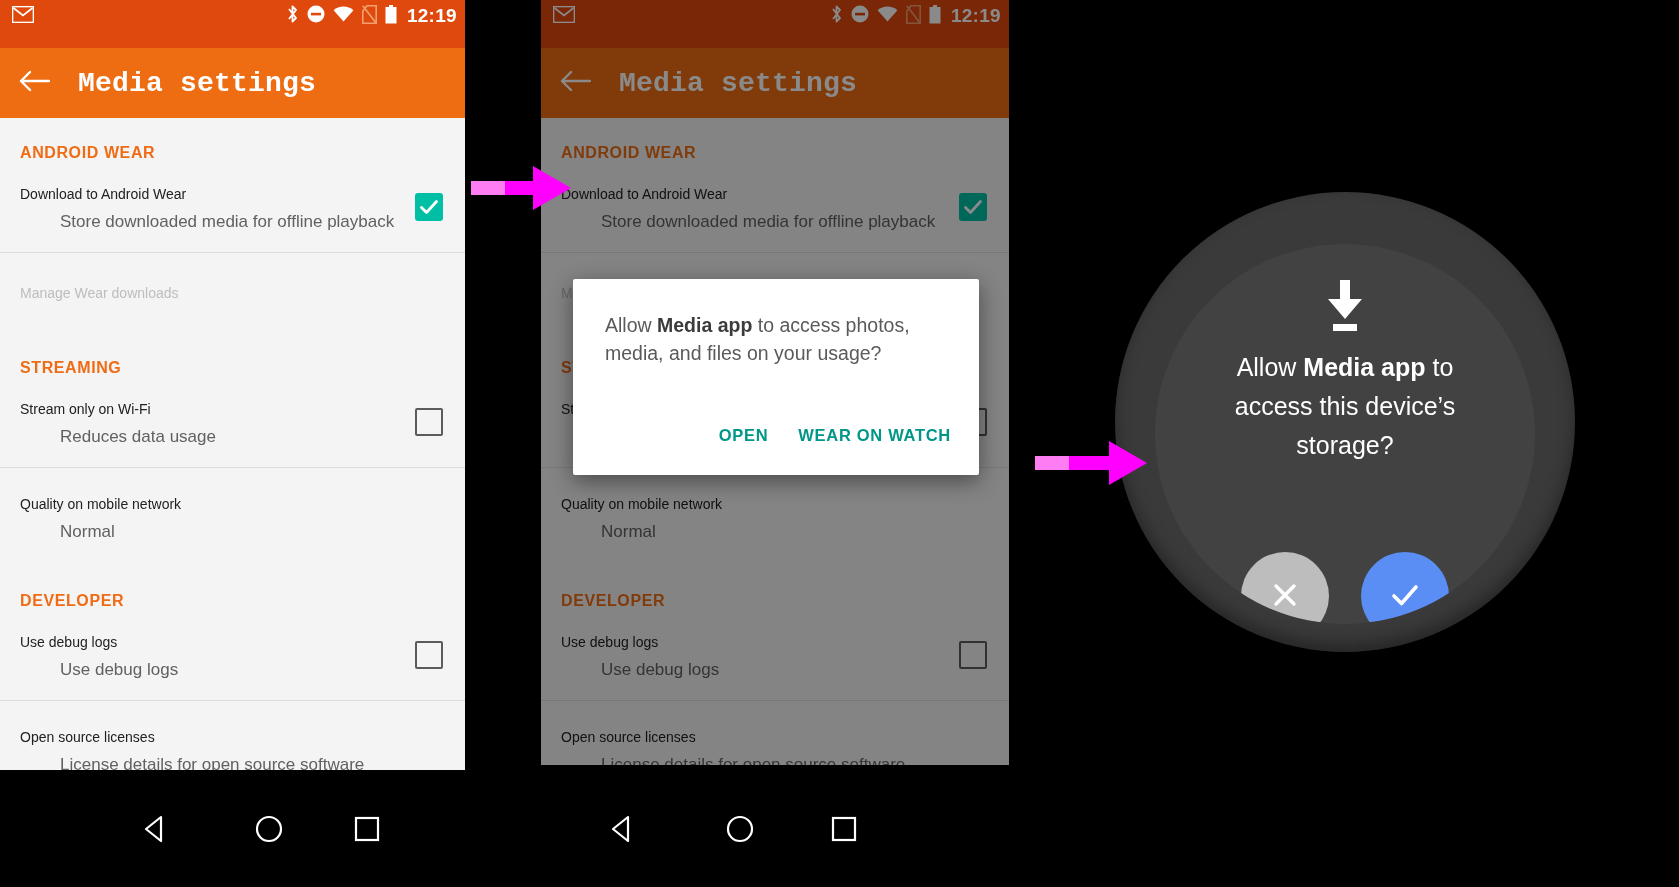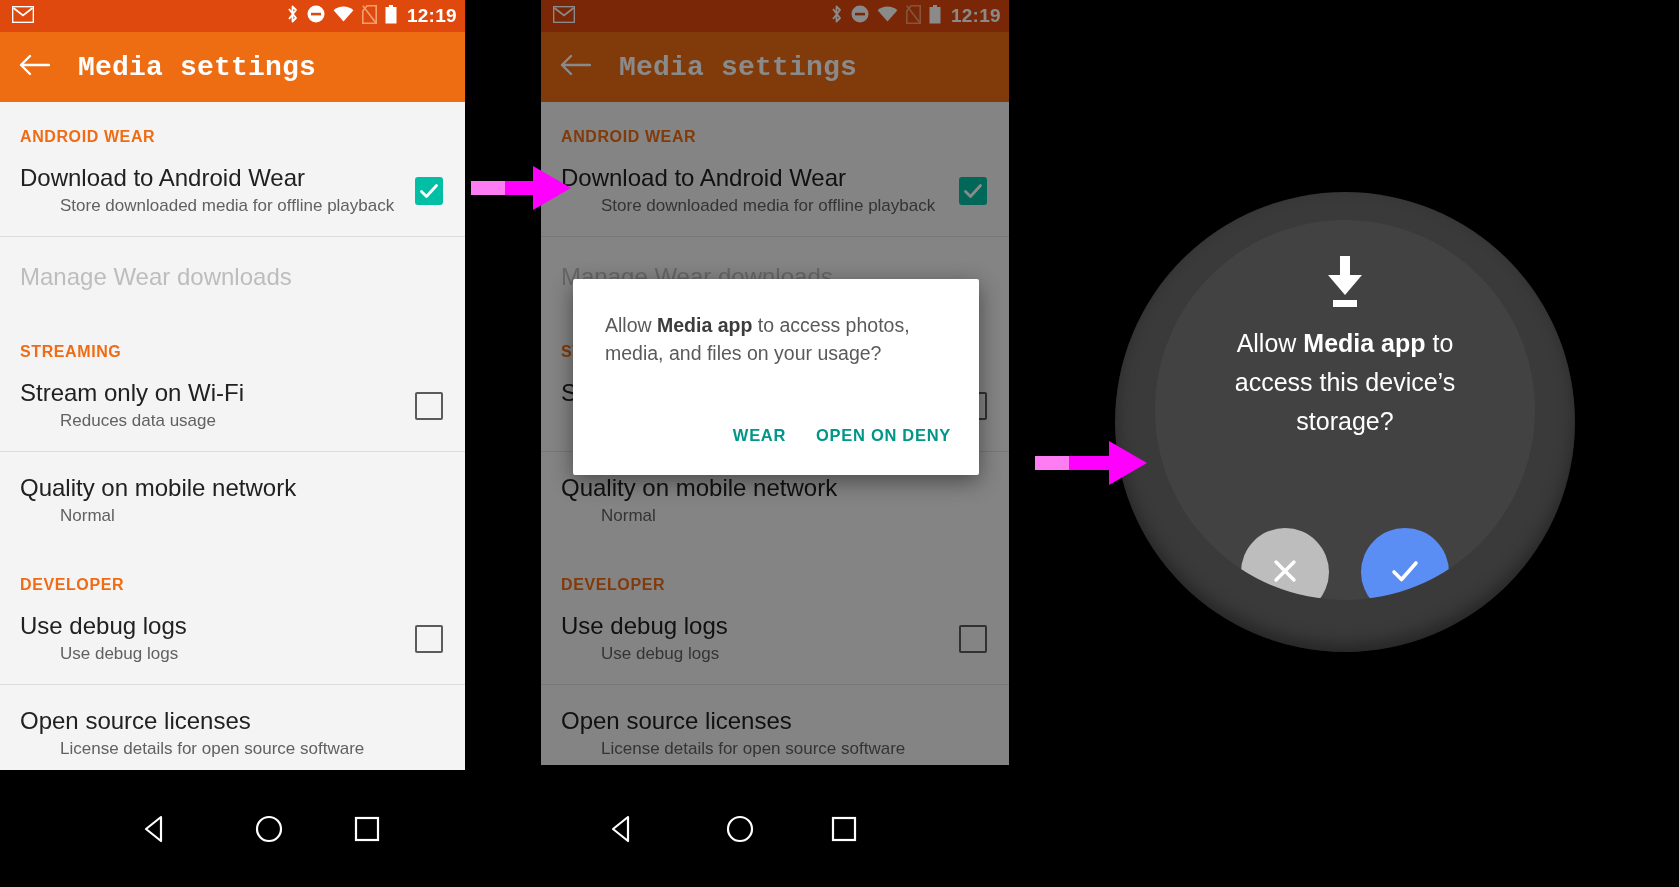--- a/index.html
+++ b/index.html
@@ -4,38 +4,38 @@
 <style>
   * { margin:0; padding:0; box-sizing:border-box; }
   html,body { width:1679px; height:887px; background:#000; overflow:hidden;
               font-family:"Liberation Sans", sans-serif; }
 
   .stage { position:relative; width:1679px; height:887px; background:#000; }
 
   
   .phone { position:absolute; top:0; overflow:hidden; background:#f4f4f4; }
 
-  .statusbar { height:32px; background:#e0490d; position:relative; }
+  .statusbar { height:48px; background:#e0490d; position:relative; }
   .statusbar .sb-left { position:absolute; left:12px; top:0; height:32px;
                         display:flex; align-items:center; }
   .statusbar .sb-right { position:absolute; right:4px; top:0; height:32px;
                          display:flex; align-items:center; gap:8px; }
   .sb-time { color:#fff; font-size:19px; font-weight:bold; letter-spacing:.3px;
              margin-left:2px; margin-right:4px; }
 
   .appbar { height:70px; background:#ee6c12; display:flex; align-items:center;
             padding-left:18px; }
   .appbar .title { color:#fff; font-size:28px; font-weight:bold; margin-left:28px;
                    letter-spacing:.2px;font-family:Liberation Mono, monospace; }
 
   .list { background:#f4f4f4; }
   .section-head { color:#ef6c14; font-size:16px; font-weight:bold;
                   letter-spacing:.6px; padding:26px 0 0 20px; }
   .row { position:relative; padding:18px 70px 18px 20px; }
-  .row .t1 { font-size:24px; color:#212121; line-height:28px; }
+  .row .t1 { font-size:14px; color:#212121; line-height:28px; }
   .row .t2 { font-size:17px; color:#616161; line-height:24px; margin-top:2px;margin-left:40px; }
   .row .t1.dim { color:#bdbdbd; }
   .divider { height:1px; background:#dcdcdc; margin:0; }
 
   .cbox { position:absolute; right:22px; top:50%; transform:translateY(-50%);
           width:28px; height:28px; }
   .cbox.off { border:2px solid #5b5b5b; background:transparent; border-radius:2px; }
   .cbox.on  { background:#00bfa5; border-radius:3px; }
   .cbox.on svg { display:block; }
 
@@ -63,21 +63,21 @@
                      letter-spacing:.7px; background:none; border:none;
                      cursor:pointer; padding:6px 4px;
                      font-family:"Liberation Sans", sans-serif; }
 
   
   #watchPanel { position:absolute; left:1009px; top:0; width:670px; height:887px;
                 background:#000; }
   .watch-body { position:absolute; left:106px; top:192px; width:460px; height:460px;
                 border-radius:50%; background:#3a3a3a;
                 box-shadow:inset 0 -8px 16px rgba(0,0,0,.35); }
-  .watch-screen { position:absolute; left:40px; top:28px; width:380px; height:380px;
+  .watch-screen { position:absolute; left:40px; top:52px; width:380px; height:380px;
                   border-radius:50%; background:#424242; overflow:hidden;
                   display:flex; flex-direction:column; align-items:center; }
   .watch-dl-icon { margin-top:36px; }
   .watch-text { margin-top:12px; width:300px; text-align:center; color:#fff;
                 font-size:25px; line-height:39px; }
   .watch-text b { font-weight:bold; }
   .watch-btns { position:absolute; left:0; bottom:-16px; width:380px;
                 display:flex; justify-content:center; gap:32px; }
   .wbtn { width:88px; height:88px; border-radius:50%; display:flex;
           align-items:center; justify-content:center; border:none; cursor:pointer; }
@@ -292,22 +292,22 @@
         <div class="t2">License details for open source software</div>
       </div>
     </div>
 
     <div class="scrim"></div>
   </div>
 
   <div class="dialog">
     <div class="dlg-text"><span>Allow </span><b>Media app</b><span> to access photos, media, and files on your usage?</span></div>
     <div class="dlg-actions">
-      <button class="dlg-btn">WEAR</button>
-      <button class="dlg-btn">OPEN ON DENY</button>
+      <button class="dlg-btn">OPEN</button>
+      <button class="dlg-btn">WEAR ON WATCH</button>
     </div>
   </div>
 
   <div class="navbar" style="left:0;width:1009px;height:117px;">
     <span class="nav-ico" style="margin-left:58px;">
       <svg width="34" height="34" viewBox="0 0 34 34">
           <path d="M23 5 L8 17 L23 29 Z" fill="none" stroke="#fff" stroke-width="2.2" stroke-linejoin="round"></path>
         </svg>
     </span>
     <span class="nav-ico" style="margin-left:-80px;">

